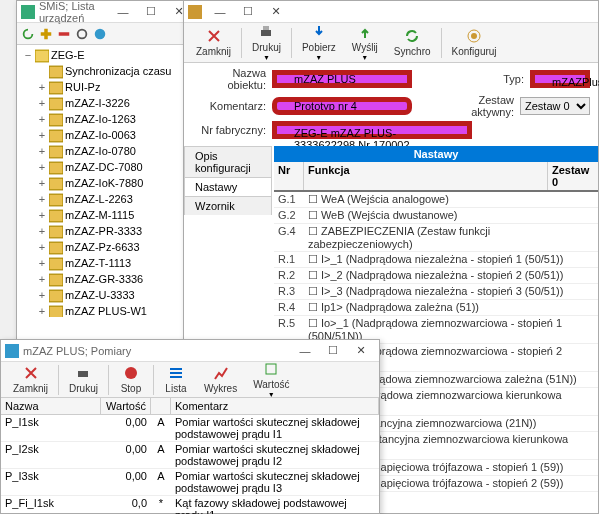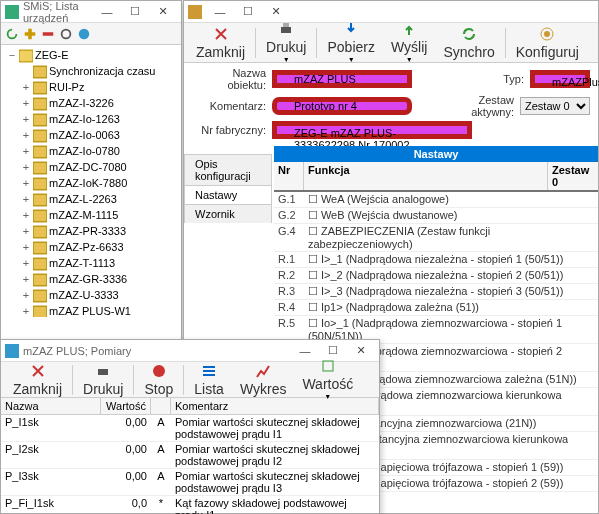--- a/index.html
+++ b/index.html
@@ -5,33 +5,33 @@
 *{margin:0;padding:0;box-sizing:border-box;font-family:"Segoe UI",Tahoma,sans-serif;font-size:11px}
 body{background:#f0f0f0;width:599px;height:514px;overflow:hidden}
 .window{position:absolute;background:#fff;border:1px solid #aaa;box-shadow:2px 2px 6px rgba(0,0,0,.2)}
 .titlebar{height:22px;background:#fff;border-bottom:1px solid #ddd;display:flex;align-items:center;padding:0 4px}
 .titlebar .icon{width:14px;height:14px;margin-right:4px}
 .titlebar .title{flex:1;color:#666;font-size:11px}
 .titlebar .winbtn{width:28px;height:20px;display:flex;align-items:center;justify-content:center;color:#444;cursor:pointer}
 .toolbar{height:40px;background:#f5f5f5;border-bottom:1px solid #ccc;display:flex;align-items:center;padding:2px 4px}
 .toolbar .tbtn{display:flex;flex-direction:column;align-items:center;justify-content:center;padding:2px 8px;min-width:40px;cursor:pointer}
 .toolbar .tbtn .ti{width:16px;height:16px;margin-bottom:2px}
-.toolbar .tbtn .tl{font-size:14px;color:#333}
+.toolbar .tbtn .tl{font-size:10px;color:#333}
 .toolbar .sep{width:1px;height:30px;background:#ccc;margin:0 2px}
 .tree{padding:2px;overflow:auto;height:calc(100% - 84px)}
 .tree-toolbar{height:22px;background:#f5f5f5;border-bottom:1px solid #ccc;display:flex;align-items:center;gap:4px;padding:0 4px}
 .tree-toolbar .ti{width:14px;height:14px}
 .tnode{display:flex;align-items:center;height:16px;padding-left:4px;cursor:pointer;white-space:nowrap}
 .tnode .exp{width:10px;text-align:center;color:#666}
 .tnode .ni{width:14px;height:12px;margin:0 2px}
 .form{padding:4px 8px}
 .frow{display:flex;align-items:center;margin-bottom:3px}
 .frow .lbl{width:80px;text-align:right;padding-right:6px;color:#333}
 .frow input,.frow .fld{border:5px solid #b91c1c;padding:1px 17px;height:18px;background:#d946ef}
-.tabbar{display:flex;border-bottom:1px solid #ccc;margin-top:8px}
+.tabbar{display:flex;border-bottom:1px solid #ccc;margin-top:0}
 .tab{padding:3px 10px;border:1px solid #ccc;border-bottom:none;background:#f0f0f0;margin-right:2px;cursor:pointer}
 .tab.active{background:#fff}
 .bluebar{background:#0078d7;color:#fff;padding:2px 0;text-align:center;font-weight:bold;font-size:11px}
 .funclist{overflow:auto;height:300px}
 .fhdr{display:flex;border-bottom:2px solid #737373;background:#f5f5f5;font-weight:700}
 .fhdr .c1{width:30px;padding:2px 4px;border-right:1px solid #ccc}
 .fhdr .c2{flex:1;padding:2px 4px;border-right:1px solid #ccc}
 .fhdr .c3{width:50px;padding:2px 4px}
 .frow2{display:flex;border-bottom:1px solid #eee}
 .frow2 .c1{width:30px;padding:1px 4px;color:#444}
@@ -40,21 +40,21 @@
 .grid .ghdr{display:flex;background:#f5f5f5;border-bottom:1px solid #ccc}
 .grid .ghdr div{padding:2px 4px;border-right:1px solid #ccc}
 .grid .grow{display:flex;border-bottom:1px solid #eee}
 .grid .grow div{padding:1px 4px}
 .gc1{width:100px}.gc2{width:50px;text-align:right}.gc3{width:20px;text-align:center}.gc4{flex:1}
 svg{display:block}
 </style>
 </head>
 <body>
 
-<div class="window" style="left:0;top:0;width:182px;height:358px">
+<div class="window" style="left:16px;top:0;width:182px;height:358px">
  <div class="titlebar">
   <span class="icon">
         <svg viewBox="0 0 16 16">
           <rect width="16" height="16" fill="#3a7"></rect>
         </svg>
       </span>
   <span class="title">SMiS; Lista urządzeń</span>
   <span class="winbtn">—</span>
   <span class="winbtn">☐</span>
   <span class="winbtn">✕</span>

